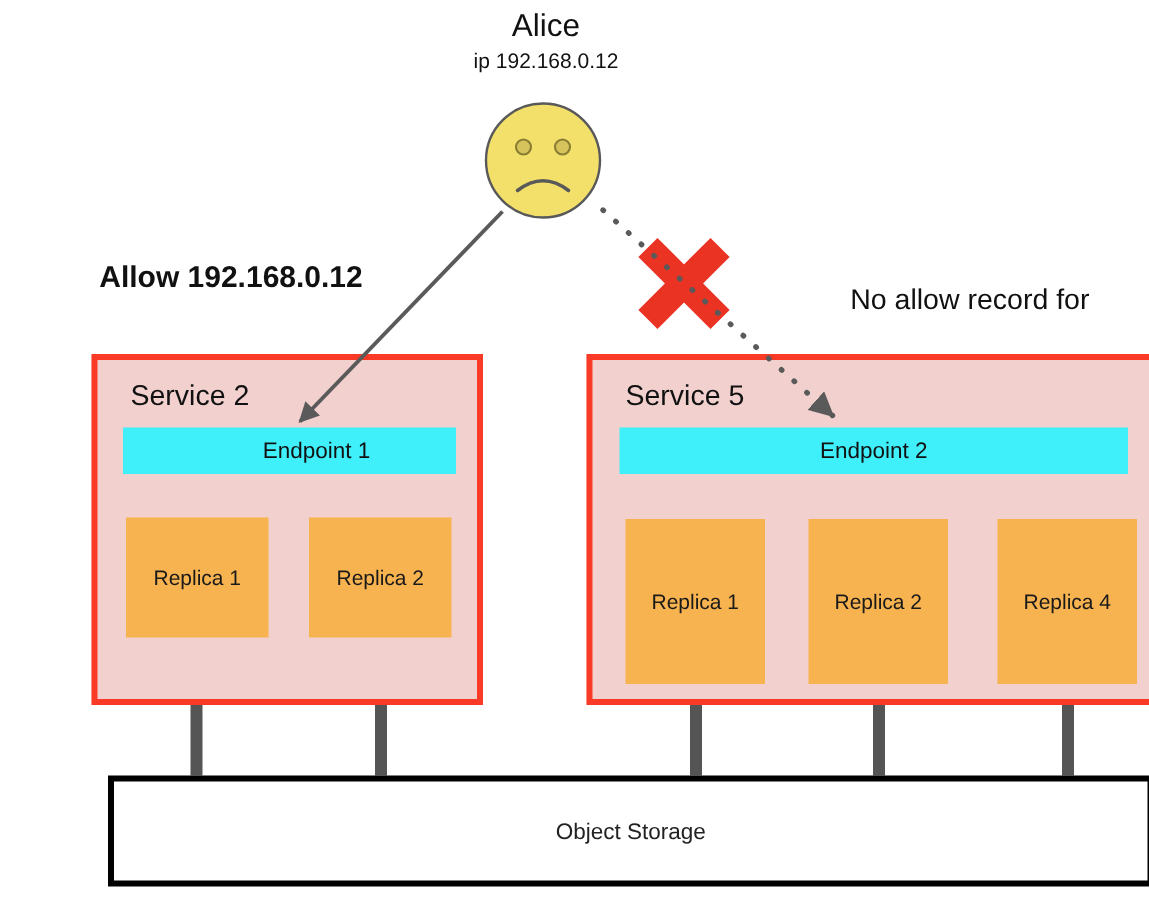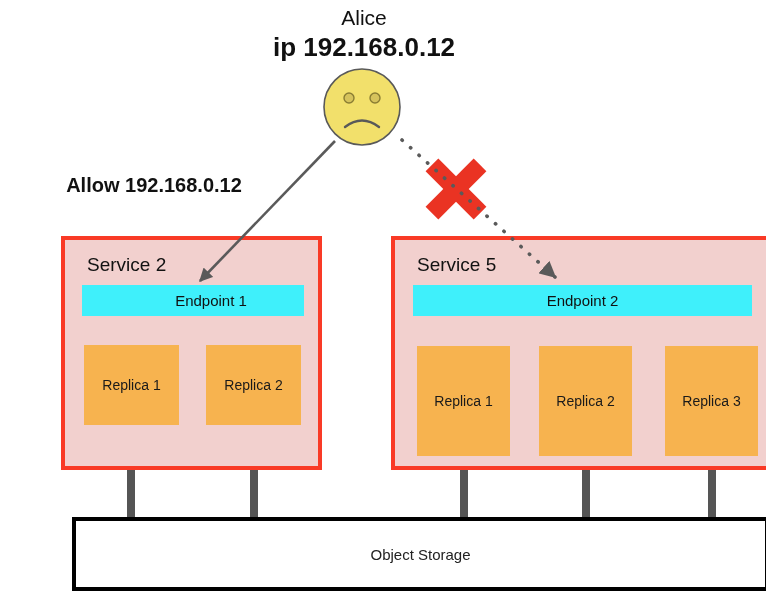--- a/index.html
+++ b/index.html
@@ -6,21 +6,21 @@
   body{width:766px;height:607px;position:relative;overflow:hidden;
        font-family:"Liberation Sans",sans-serif;color:#111111;}
   .stage{position:absolute;left:0;top:0;width:766px;height:607px;margin-left:24px;}
   svg.layer{position:absolute;left:0;top:0;width:766px;height:607px;overflow:visible;}
   .l-conn{z-index:1;}
   .l-arrows{z-index:6;}
 
   
   .txt{position:absolute;text-align:center;line-height:1.18;white-space:pre;}
   #alice-title{left:238px;top:6px;width:204px;font-size:21px;}
-  #alice-ip{left:238px;top:32px;width:204px;font-size:26px;font-weight:bold;}
+  #alice-ip{left:238px;top:32px;width:204px;font-size:14px;}
   #allow-label{left:20px;top:174px;width:220px;font-size:20px;text-align:center;font-weight:bold;}
   #deny-label{left:505px;top:168px;width:214px;font-size:19px;}
 
   
   #alice-face{position:absolute;left:298px;top:67px;width:80px;height:80px;z-index:5;}
 
   
   #block-x{position:absolute;left:396px;top:152px;width:72px;height:74px;z-index:5;}
 
   
@@ -67,21 +67,21 @@
       <line x1="688" y1="316" x2="688" y2="521"></line>
     </g>
   </svg>
 
   <div class="txt" id="alice-title">Alice</div>
   <div class="txt" id="alice-ip">ip 192.168.0.12</div>
 
   <div class="txt" id="allow-label">Allow 192.168.0.12</div>
 
   <div class="txt" id="deny-label">
-    <br>
+    <span>No allow record for</span><br>
     <span>192.168.0.12</span>
   </div>
 
   <svg id="alice-face" viewBox="0 0 80 80">
     <circle cx="40" cy="40" r="38" fill="#f2e06b" stroke="#595959" stroke-width="1.6"></circle>
     <circle cx="27" cy="31" r="5" fill="#d6c35c" stroke="#8a7d33" stroke-width="1.4"></circle>
     <circle cx="53" cy="31" r="5" fill="#d6c35c" stroke="#8a7d33" stroke-width="1.4"></circle>
     <path d="M23 60 Q40 47 57 60" fill="none" stroke="#595959" stroke-width="2.4" stroke-linecap="round"></path>
   </svg>
 
@@ -98,21 +98,21 @@
   <div class="endpoint" id="endpoint-1">Endpoint 1</div>
   <div class="replica" id="s1-replica-1">Replica 1</div>
   <div class="replica" id="s1-replica-2">Replica 2</div>
 
   <div class="service" id="service-2">
     <div class="service-title">Service 5</div>
   </div>
   <div class="endpoint" id="endpoint-2">Endpoint 2</div>
   <div class="replica" id="s2-replica-1">Replica 1</div>
   <div class="replica" id="s2-replica-2">Replica 2</div>
-  <div class="replica" id="s2-replica-3">Replica 3</div>
+  <div class="replica" id="s2-replica-3">Replica 4</div>
 
   <div id="object-storage">Object Storage</div>
 
   <svg class="layer l-arrows">
     <defs>
       <marker id="ah-solid" viewBox="0 0 10 10" refX="9" refY="5" markerWidth="5.2" markerHeight="5.2" orient="auto-start-reverse">
         <path d="M0 0 L10 5 L0 10 z" fill="#5a5a5a"></path>
       </marker>
       <marker id="ah-dot" viewBox="0 0 10 10" refX="9" refY="5" markerWidth="4.6" markerHeight="4.6" orient="auto-start-reverse">
         <path d="M0 0 L10 5 L0 10 z" fill="#5a5a5a"></path>

